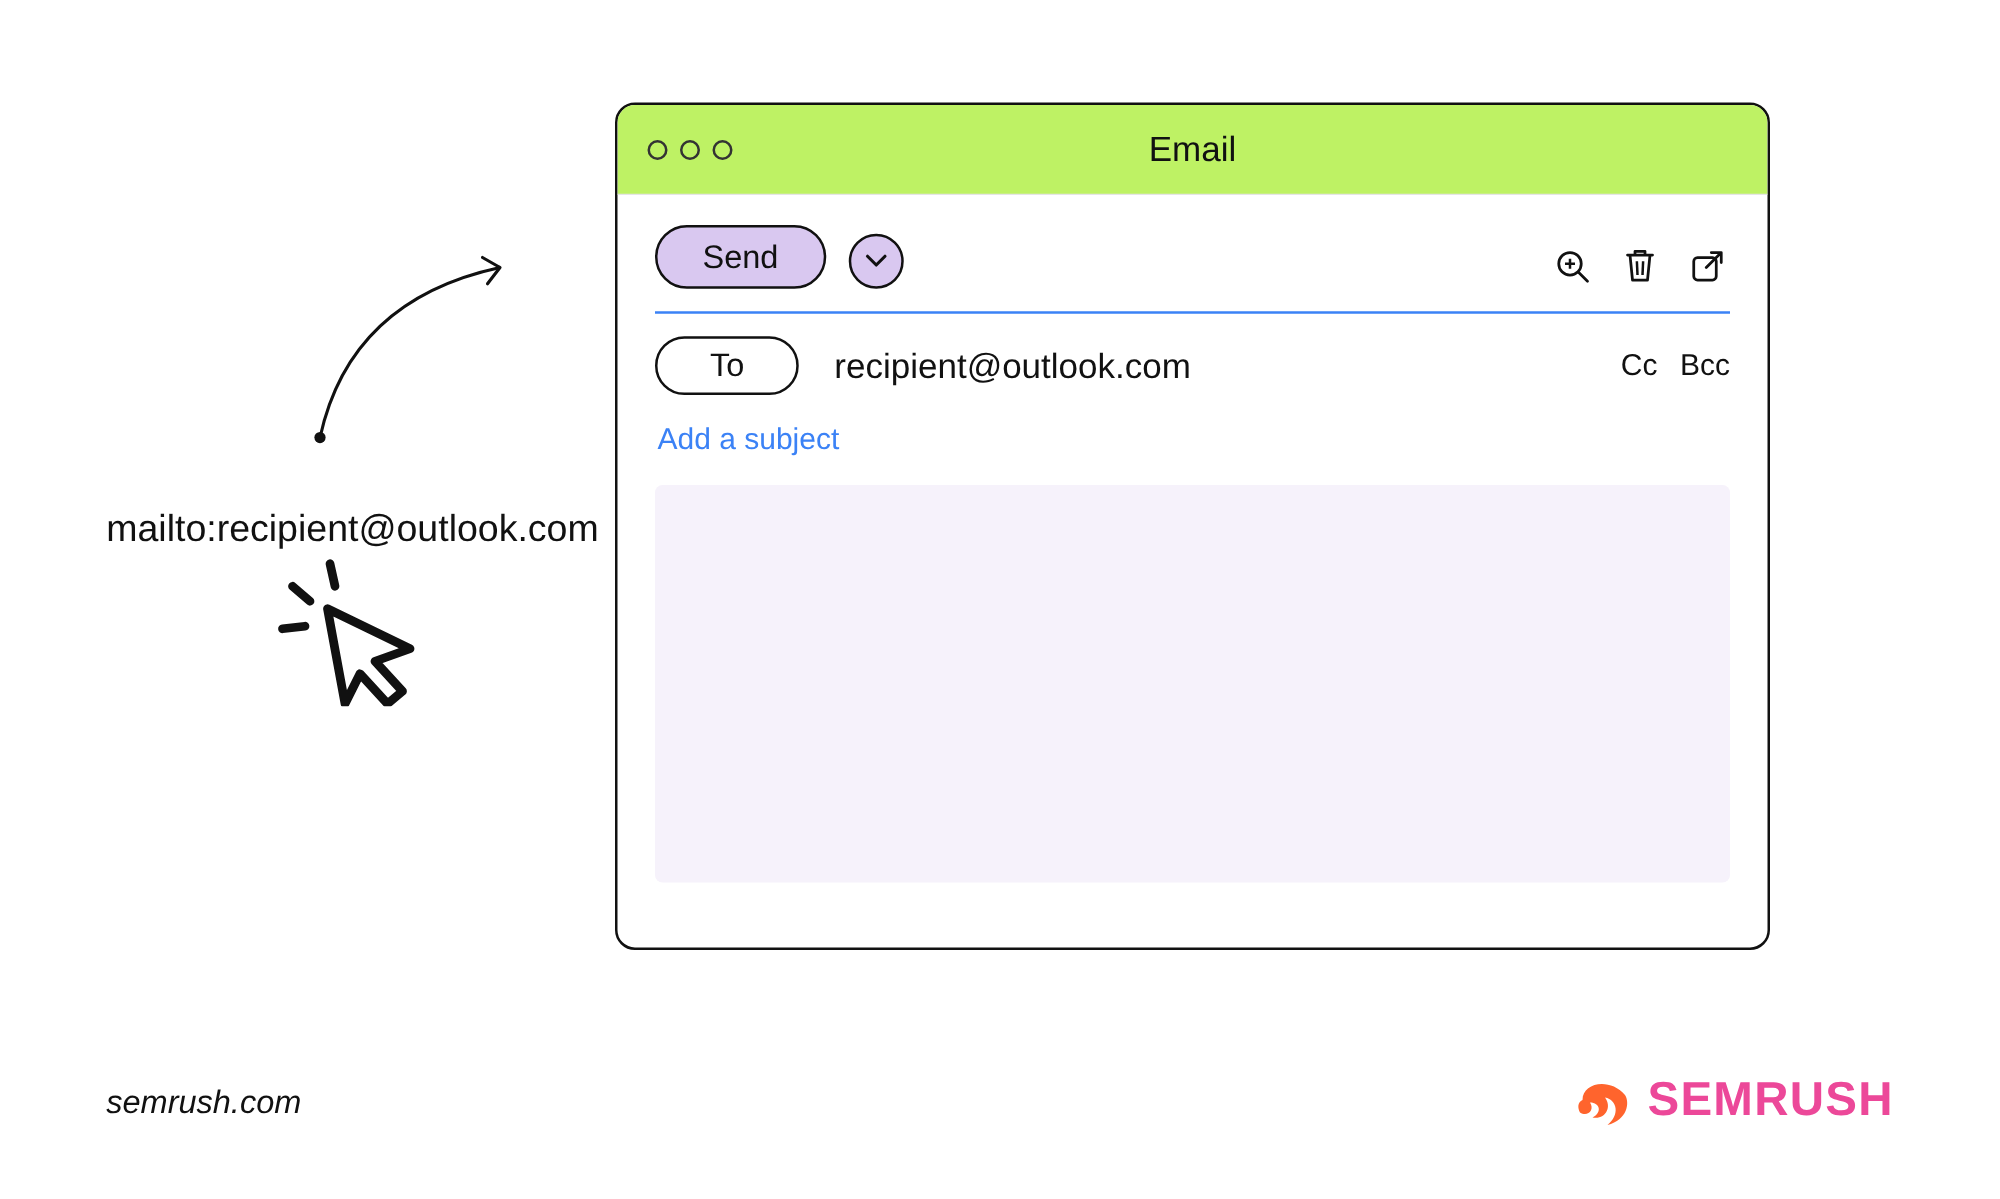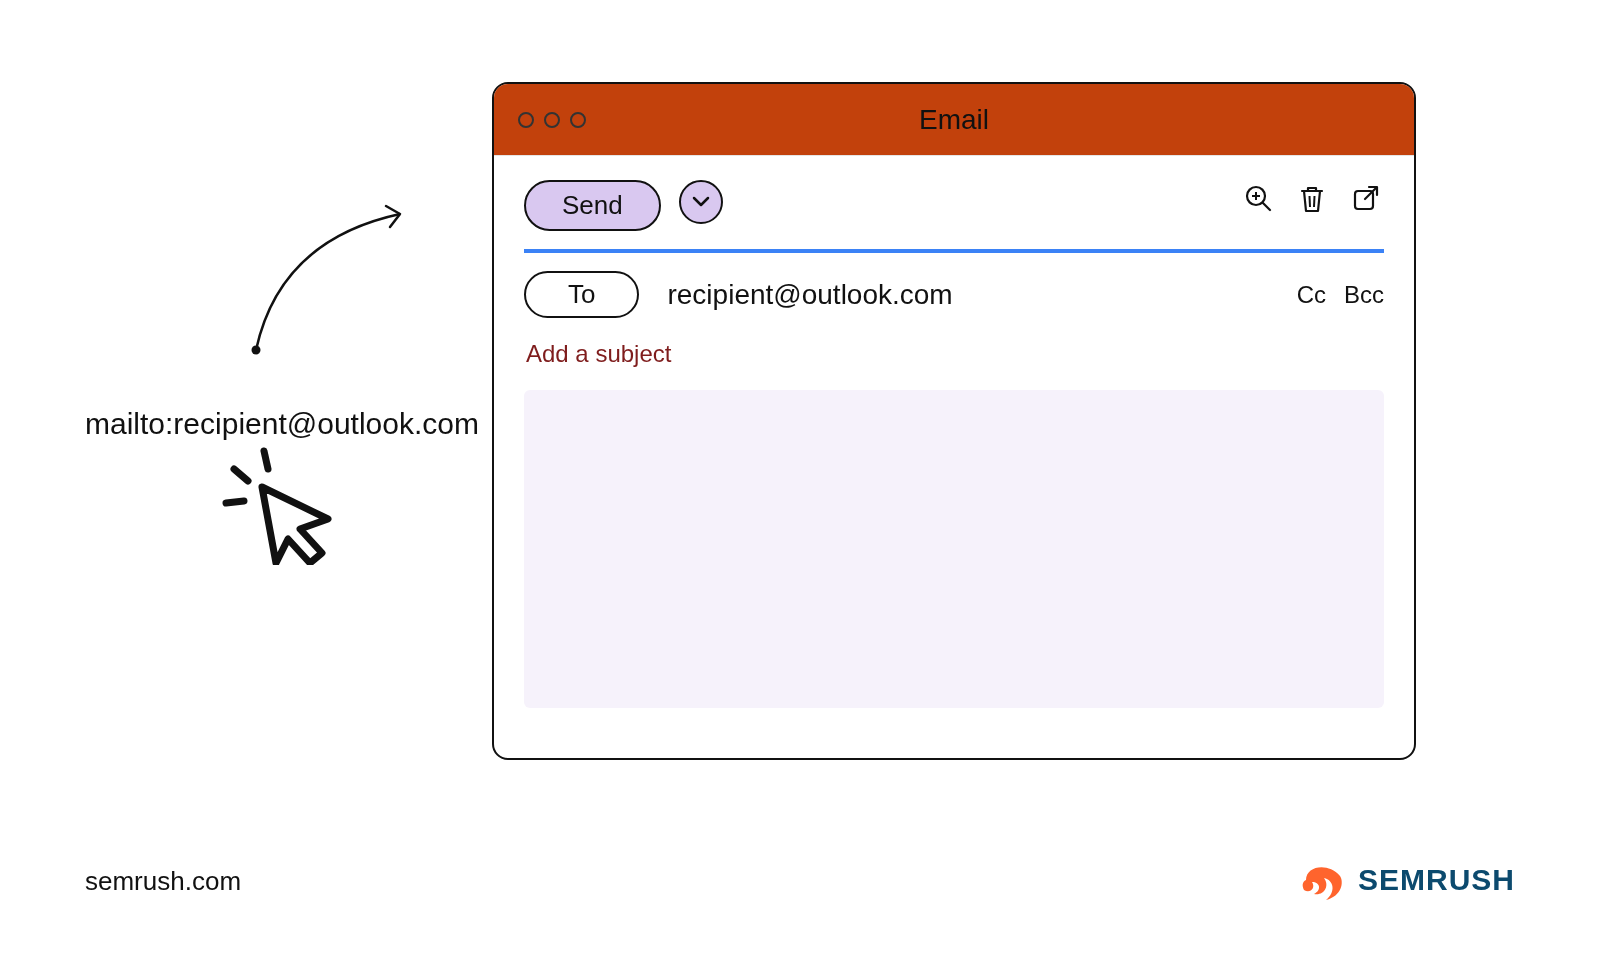--- a/index.html
+++ b/index.html
@@ -47,21 +47,21 @@
     top: 82px;
     width: 924px;
     height: 678px;
     border: 2px solid #111;
     border-radius: 16px;
     overflow: hidden;
     background: #ffffff;
   }
   .titlebar {
     height: 72px;
-    background: #c2410c;
+    background: #bef264;
     border-bottom: 1px solid #e5e5e5;
     display: flex;
     align-items: center;
     position: relative;
   }
   .traffic-lights {
     display: flex;
     gap: 10px;
     margin-left: 24px;
   }
@@ -81,24 +81,24 @@
     pointer-events: none;
   }
 
   .window-body {
     padding: 24px 30px 30px 30px;
   }
 
   
   .toolbar {
     display: flex;
-    align-items: flex-start;
+    align-items: flex-end;
     gap: 18px;
     padding-bottom: 18px;
-    border-bottom: 4px solid #3b82f6;
+    border-bottom: 2px solid #3b82f6;
   }
   .send-btn {
     background: #d9c8f0;
     border: 2px solid #111;
     border-radius: 999px;
     padding: 8px 36px;
     font-size: 26px;
     color: #111;
     cursor: pointer;
   }
@@ -144,52 +144,53 @@
   }
   .ccbcc {
     display: flex;
     gap: 18px;
     font-size: 24px;
     color: #111;
   }
 
   .subject-placeholder {
     font-size: 24px;
-    color: #7f1d1d;
+    color: #3b82f6;
     margin: 12px 0 22px 2px;
   }
 
   .body-area {
     background: #f6f2fb;
     border-radius: 6px;
     width: 100%;
     height: 318px;
   }
 
   
   .footer-url {
     position: absolute;
     left: 85px;
     bottom: 62px;
     font-size: 26px;
     color: #111;
+    font-style: italic;
   }
   .logo {
     position: absolute;
     right: 85px;
     bottom: 55px;
     display: flex;
     align-items: center;
     gap: 14px;
   }
   .logo-text {
-    font-size: 30px;
+    font-size: 38px;
     font-weight: 800;
     letter-spacing: 1px;
-    color: #0c4a6e;
+    color: #ec4899;
   }
 </style>
 </head>
 <body>
 
 <div class="canvas">
 
   <svg class="arrow-svg" width="180" height="170" viewBox="0 0 180 170">
     <path d="M 6 150 Q 30 40, 150 14" stroke="#111" stroke-width="2.5" fill="none"></path>
     <circle cx="6" cy="150" r="4.5" fill="#111"></circle>

